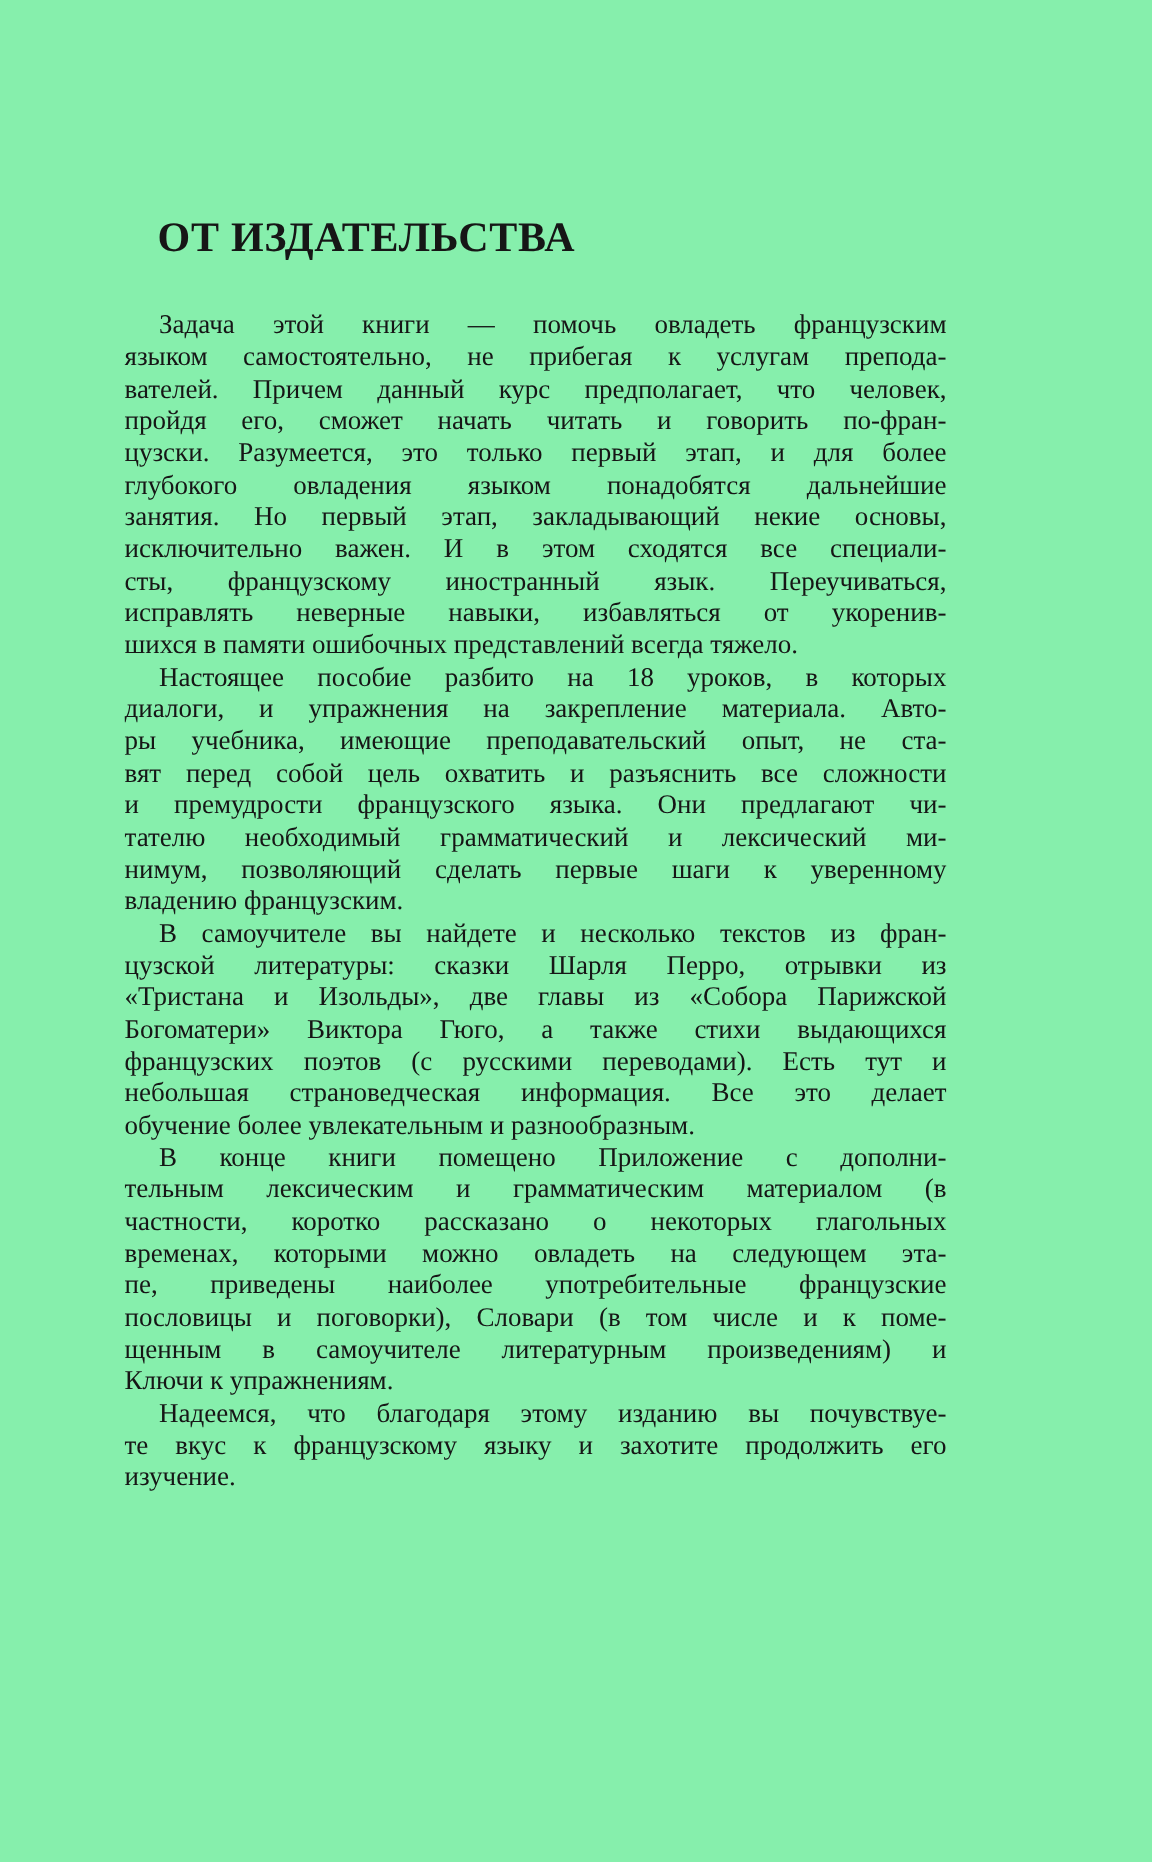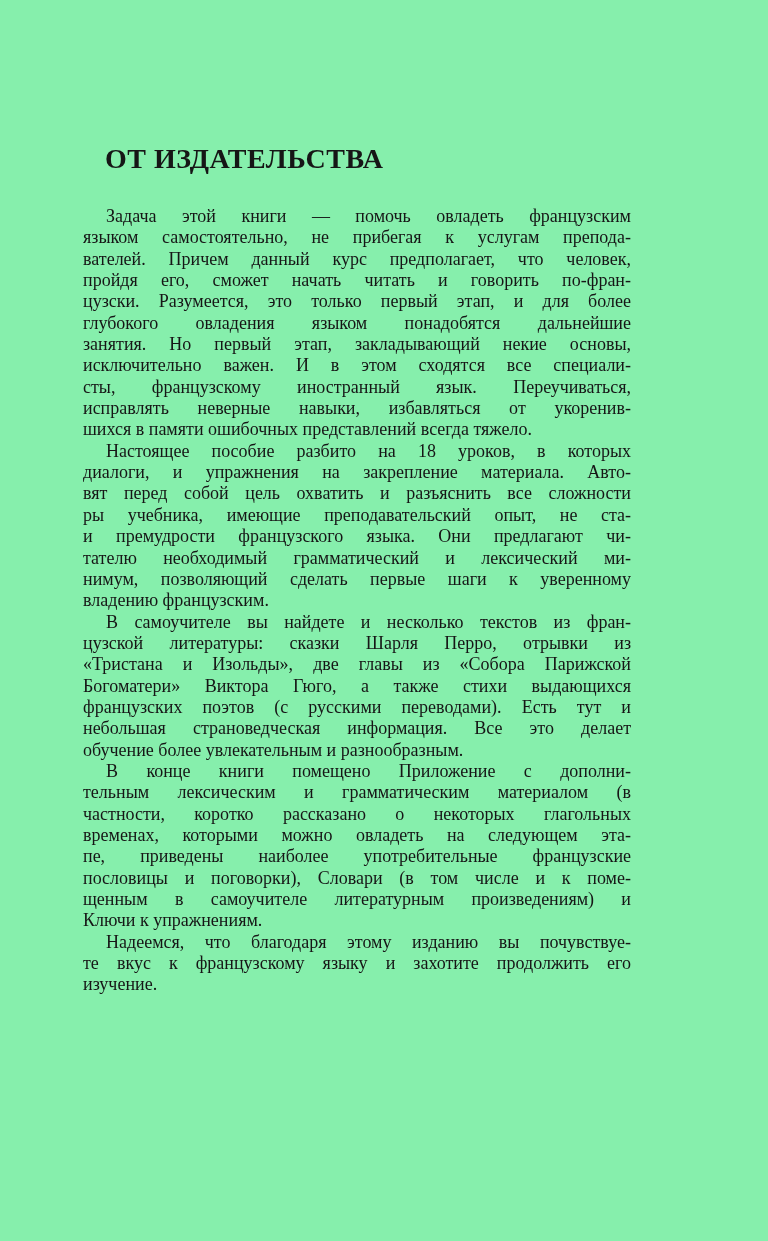--- a/index.html
+++ b/index.html
@@ -68,22 +68,22 @@
         <div class="line">глубокого овладения языком понадобятся дальнейшие</div>
         <div class="line">занятия. Но первый этап, закладывающий некие основы,</div>
         <div class="line">исключительно важен. И в этом сходятся все специали-</div>
         <div class="line">сты, французскому иностранный язык. Переучиваться,</div>
         <div class="line">исправлять неверные навыки, избавляться от укоренив-</div>
         <div class="line final">шихся в памяти ошибочных представлений всегда тяжело.</div>
       </div>
       <div class="paragraph">
         <div class="line first">Настоящее пособие разбито на 18 уроков, в которых</div>
         <div class="line">диалоги, и упражнения на закрепление материала. Авто-</div>
+        <div class="line">ры учебника, имеющие преподавательский опыт, не ста-</div>
         <div class="line">вят перед собой цель охватить и разъяснить все сложности</div>
-        <div class="line">ры учебника, имеющие преподавательский опыт, не ста-</div>
         <div class="line">и премудрости французского языка. Они предлагают чи-</div>
         <div class="line">тателю необходимый грамматический и лексический ми-</div>
         <div class="line">нимум, позволяющий сделать первые шаги к уверенному</div>
         <div class="line final">владению французским.</div>
       </div>
       <div class="paragraph">
         <div class="line first">В самоучителе вы найдете и несколько текстов из фран-</div>
         <div class="line">цузской литературы: сказки Шарля Перро, отрывки из</div>
         <div class="line">«Тристана и Изольды», две главы из «Собора Парижской</div>
         <div class="line">Богоматери» Виктора Гюго, а также стихи выдающихся</div>

